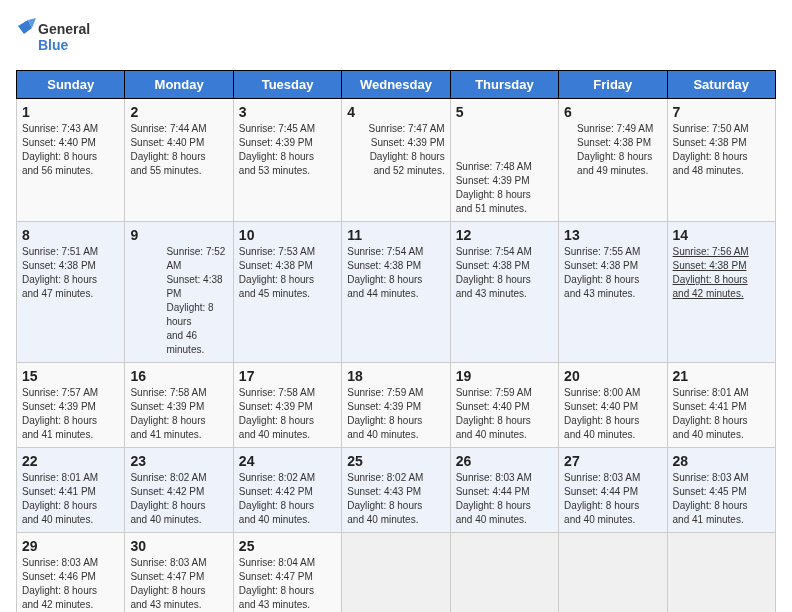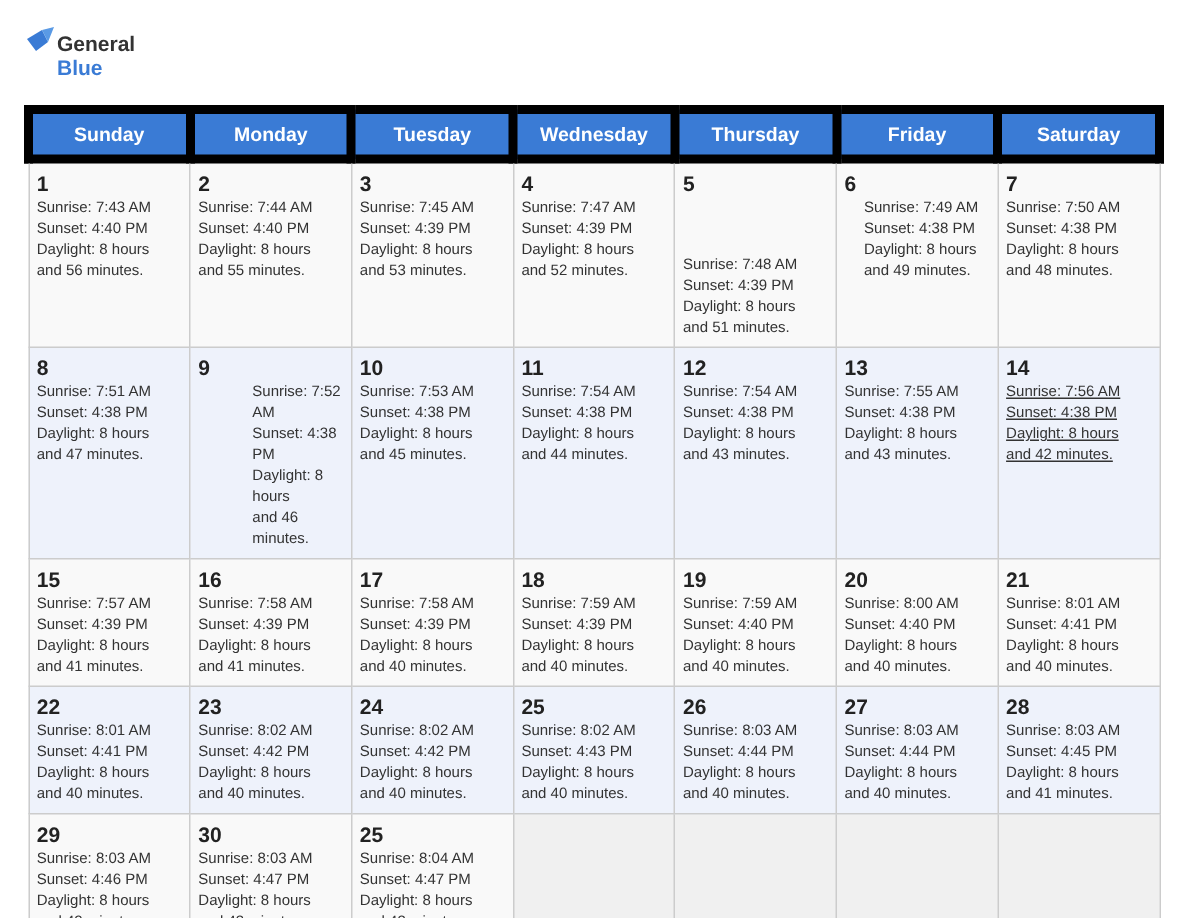--- a/index.html
+++ b/index.html
@@ -39,21 +39,21 @@
       border-collapse: collapse;
       table-layout: fixed;
     }
     thead tr th {
       background-color: #3a7bd5;
       color: #fff;
       font-size: 13px;
       font-weight: bold;
       padding: 6px 4px;
       text-align: center;
-      border: 6px solid #000000;
+      border: 1px solid #000000;
     }
     tbody tr td {
       vertical-align: top;
       padding: 5px 5px 5px 5px;
       font-size: 10.5px;
       color: #333;
       border: 1px solid #ccc;
       height: 80px;
       background: #fff;
     }
@@ -127,21 +127,21 @@
         </td>
         <td>
           <span class="day-num">3</span>
           <div class="cell-detail" style="white-space: pre-line;">Sunrise: 7:45 AM
 Sunset: 4:39 PM
 Daylight: 8 hours
 and 53 minutes.</div>
         </td>
         <td>
           <span class="day-num">4</span>
-          <div class="cell-detail" style="white-space: pre-line;">Sunrise: 7:47 AM
+          <div class="cell-detail" style="white-space: pre-line; text-align: right;">Sunrise: 7:47 AM
 Sunset: 4:39 PM
 Daylight: 8 hours
 and 52 minutes.</div>
         </td>
         <td>
           <span class="day-num">5</span>
           <div class="cell-detail" style="white-space: pre-line; margin-top: 40px;">Sunrise: 7:48 AM
 Sunset: 4:39 PM
 Daylight: 8 hours
 and 51 minutes.</div>

